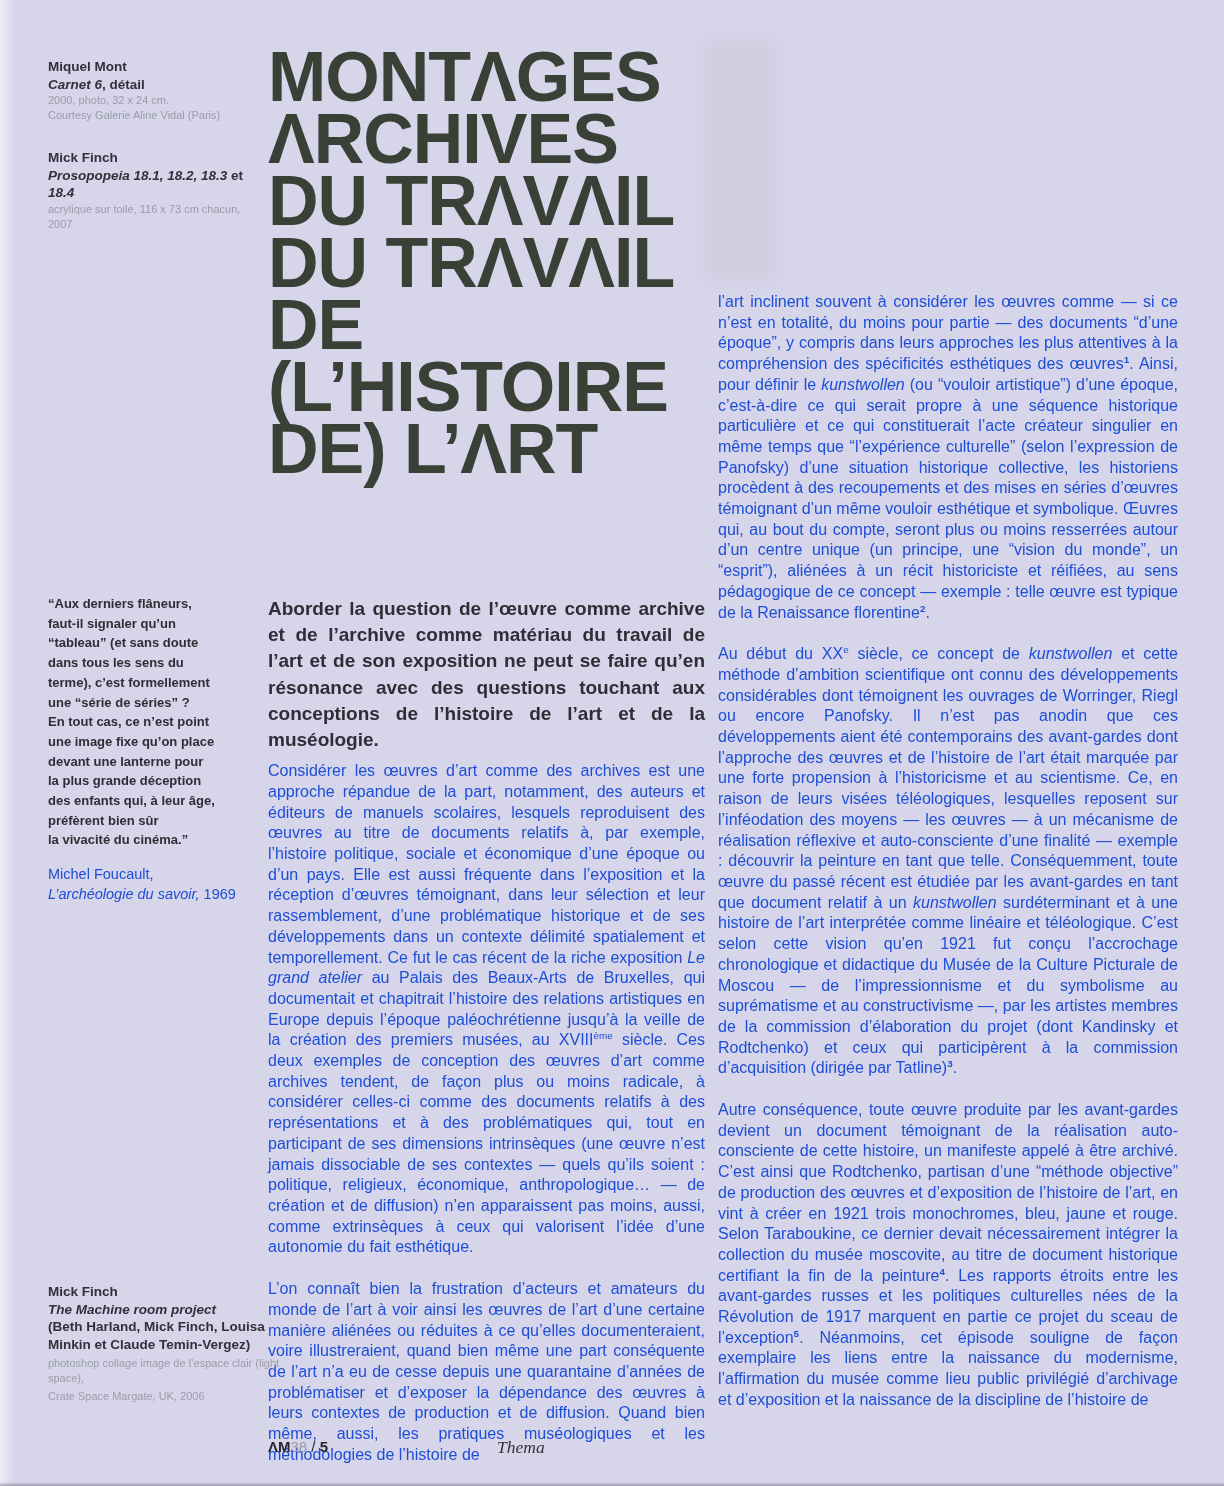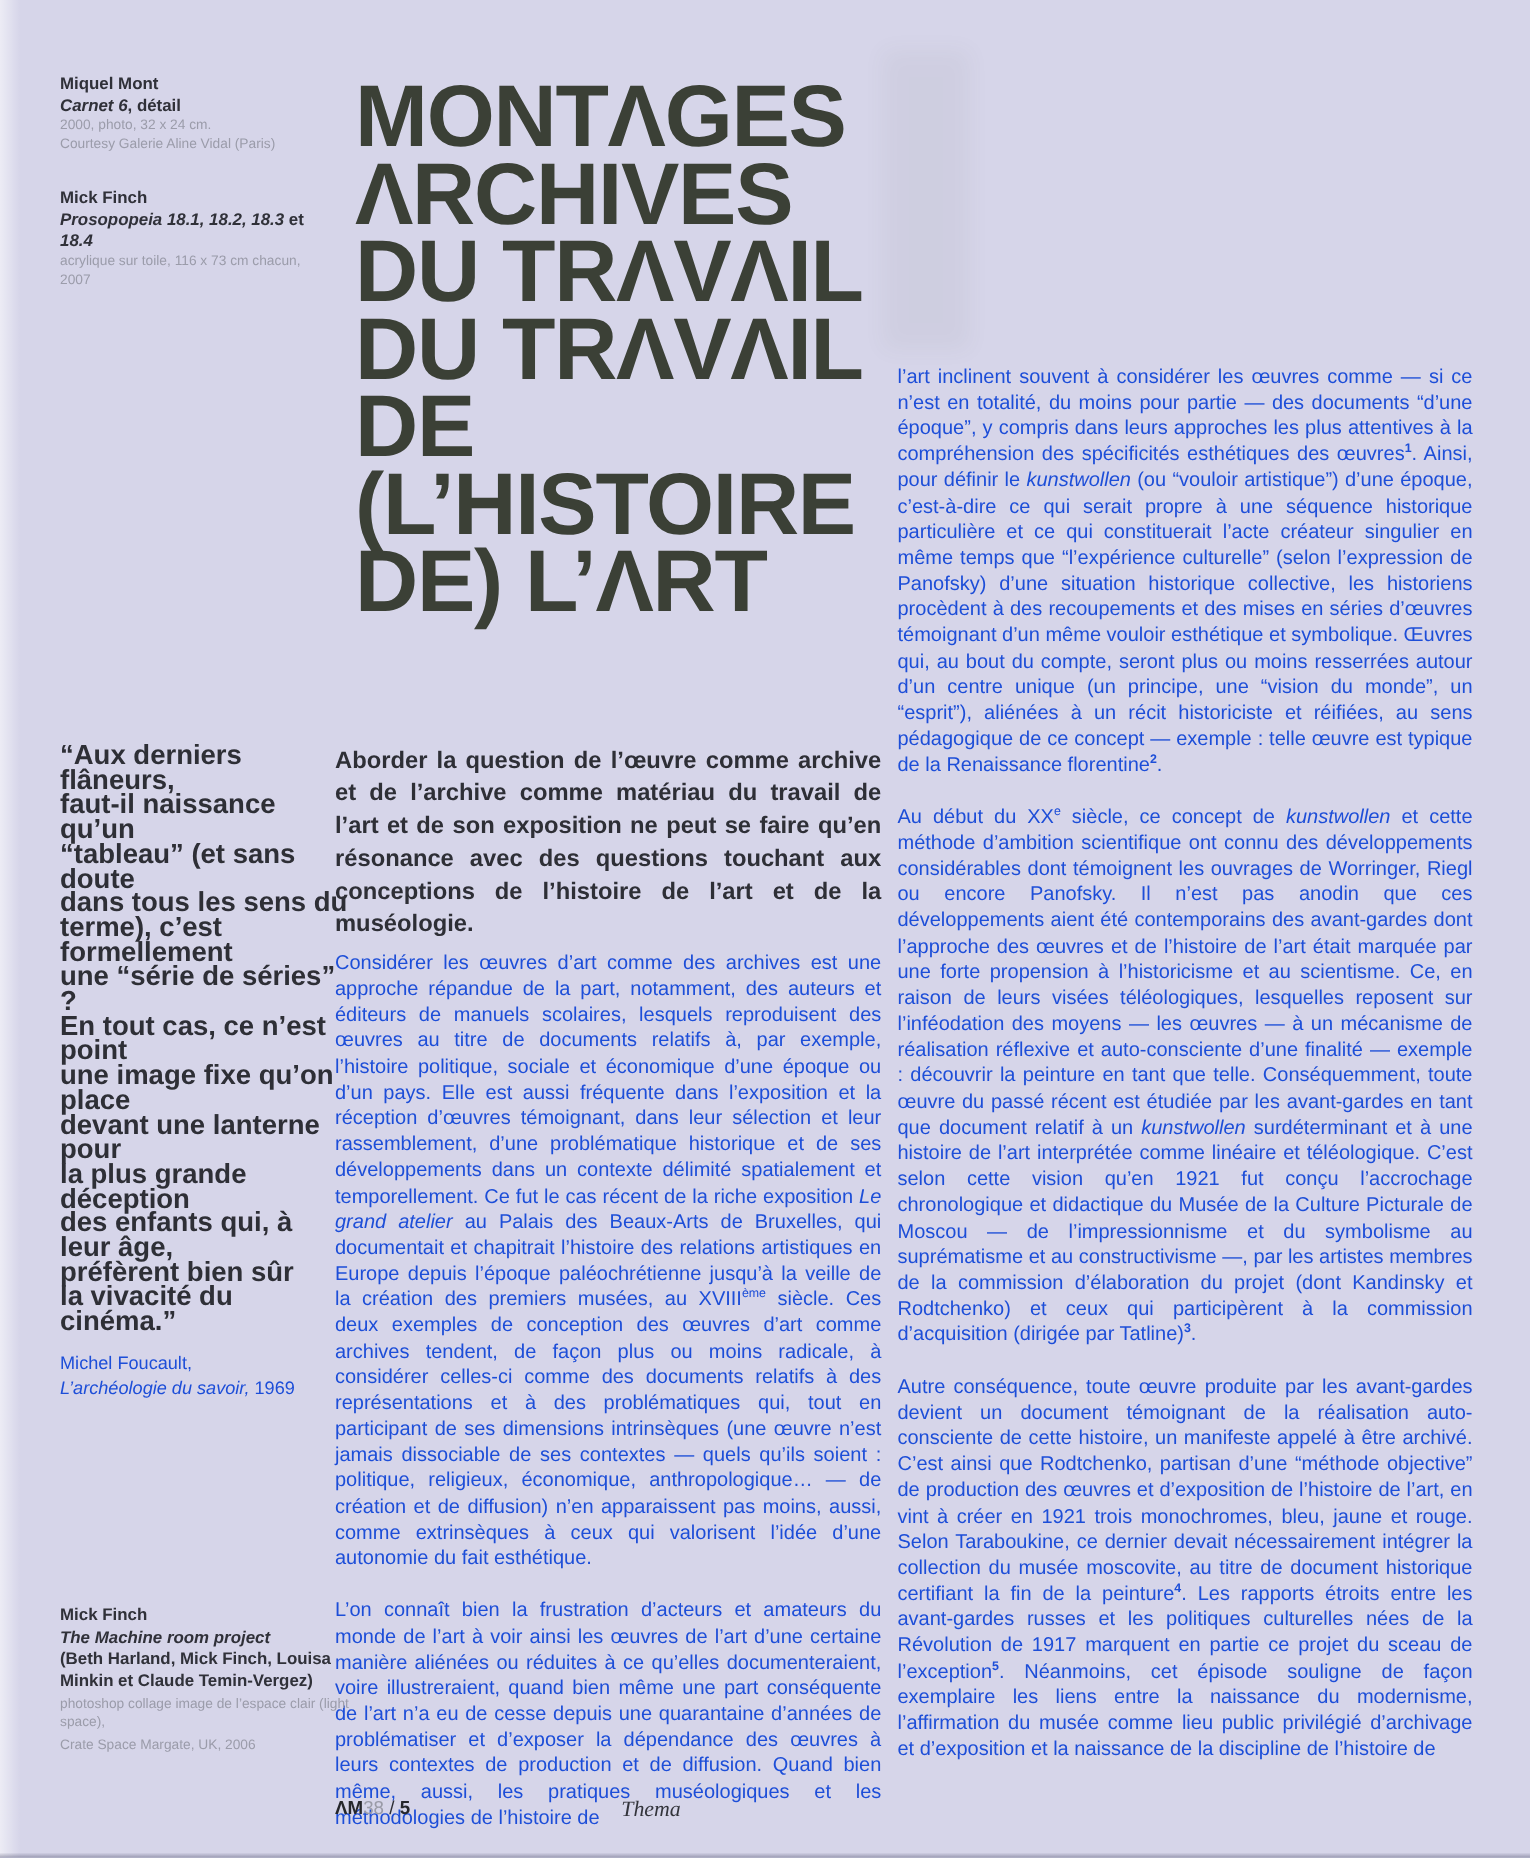--- a/index.html
+++ b/index.html
@@ -24,21 +24,21 @@
   .credit-detail:first-of-type{margin-top:3px;}
 
   
   .title{position:absolute;left:268px;top:46px;width:680px;
     font-weight:bold;font-size:70px;line-height:62px;letter-spacing:-1px;
     color:#3b4036;}
   .title-line{white-space:nowrap;}
 
   
   .quote{position:absolute;left:48px;top:594px;width:232px;}
-  .quote-line{font-weight:bold;font-size:22px;line-height:19.7px;color:#2e2f36;}
+  .quote-line{font-weight:bold;font-size:13px;line-height:19.7px;color:#2e2f36;}
   .quote-attrib{margin-top:14px;font-size:14.5px;line-height:20px;color:#1d4ed8;}
   .quote-source{font-style:italic;}
 
   
   .col-middle{position:absolute;left:268px;top:596px;width:437px;}
   .col-right{position:absolute;left:718px;top:292px;width:460px;}
   .intro{font-weight:bold;font-size:19px;line-height:26.2px;color:#2e2f36;
     text-align:justify;margin:0 0 8px 0;}
   .body-para{font-size:16px;line-height:20.7px;color:#1d4ed8;text-align:justify;
     margin:0 0 21px 0;hyphens:auto;-webkit-hyphens:auto;}
@@ -74,33 +74,33 @@
       <div class="credit-detail">2000, photo, 32 x 24 cm.</div>
       <div class="credit-detail">Courtesy Galerie Aline Vidal (Paris)</div>
     </div>
     <div class="credit-block">
       <div class="credit-artist">Mick Finch</div>
       <div class="credit-work"><i>Prosopopeia 18.1, 18.2, 18.3</i> et <i>18.4</i></div>
       <div class="credit-detail">acrylique sur toile, 116 x 73 cm chacun, 2007</div>
     </div>
   </div>
 
-  <h1 class="title" style="margin:16px;">
+  <h1 class="title" style="margin:0;">
     <div class="title-line">MONTΛGES</div>
     <div class="title-line">ΛRCHIVES</div>
     <div class="title-line">DU TRΛVΛIL</div>
     <div class="title-line">DU TRΛVΛIL</div>
     <div class="title-line">DE</div>
     <div class="title-line">(L’HISTOIRE</div>
     <div class="title-line">DE) L’ΛRT</div>
   </h1>
 
   <div class="quote">
     <div class="quote-line">“Aux derniers flâneurs,</div>
-    <div class="quote-line">faut-il naissance qu’un</div>
+    <div class="quote-line">faut-il signaler qu’un</div>
     <div class="quote-line">“tableau” (et sans doute</div>
     <div class="quote-line">dans tous les sens du</div>
     <div class="quote-line">terme), c’est formellement</div>
     <div class="quote-line">une “série de séries” ?</div>
     <div class="quote-line">En tout cas, ce n’est point</div>
     <div class="quote-line">une image fixe qu’on place</div>
     <div class="quote-line">devant une lanterne pour</div>
     <div class="quote-line">la plus grande déception</div>
     <div class="quote-line">des enfants qui, à leur âge,</div>
     <div class="quote-line">préfèrent bien sûr</div>

